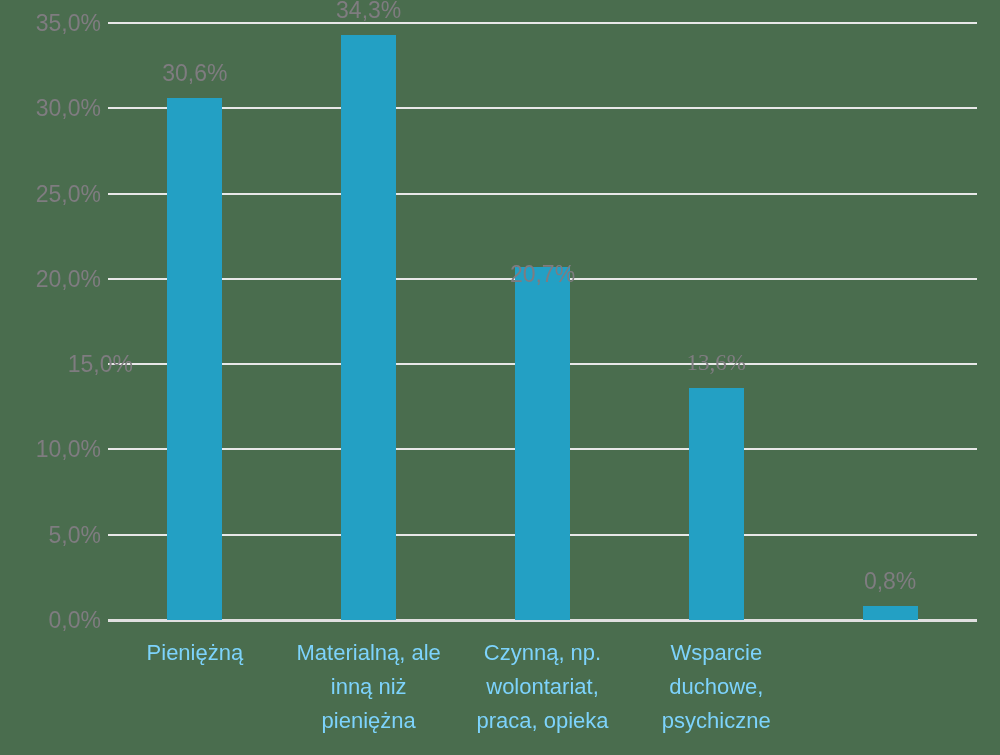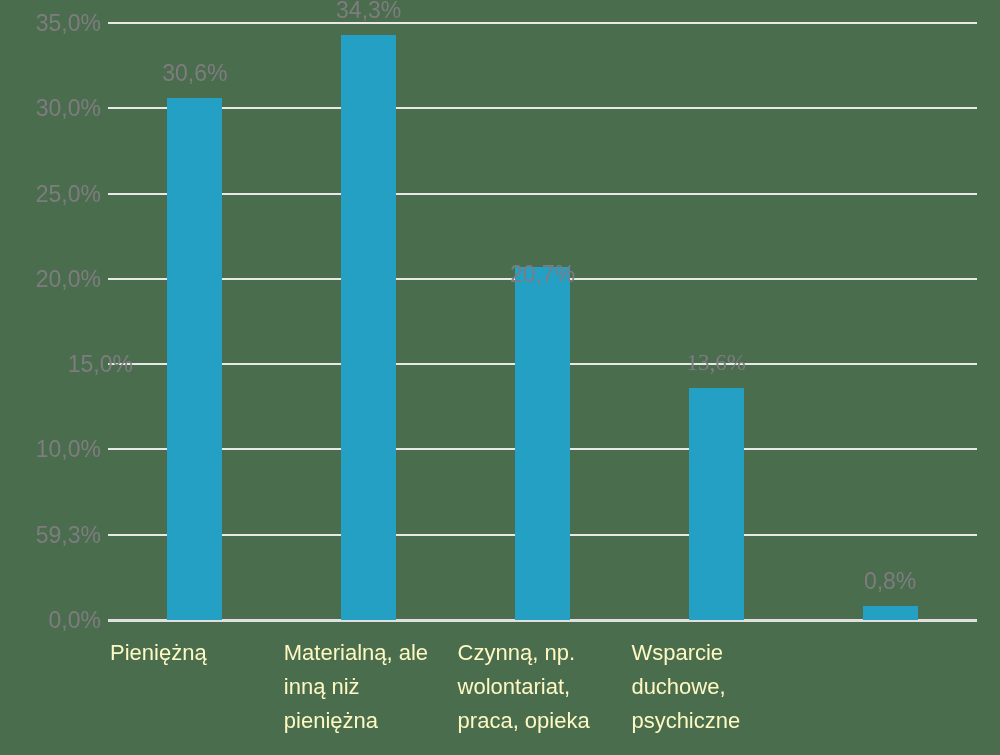--- a/index.html
+++ b/index.html
@@ -83,24 +83,24 @@
   .xlabels {
     position: absolute;
     left: 108px;
     top: 636px;
     width: 869px;
     height: 115px;
   }
   .xlabel {
     position: absolute;
     top: 0;
-    color: #fef9c3;
+    color: #7dd3fc;
     font-size: 22px;
     line-height: 34px;
-    text-align: left;
+    text-align: center;
     transform: translateX(-50%);
     white-space: pre-line;
   }
 </style>
 </head>
 <body>
 
 <div id="chart-root">
 
   <div class="plot-area">
@@ -130,21 +130,21 @@
       </div>
   </div>
 
   <div id="yticks">
       <div class="ytick-wrap" style="top: 23px; left: 0px; width: 86px;">35,0%</div>
       <div class="ytick-wrap" style="top: 108.286px; left: 0px; width: 86px;">30,0%</div>
       <div class="ytick-wrap" style="top: 193.571px; left: 0px; width: 86px;">25,0%</div>
       <div class="ytick-wrap" style="top: 278.857px; left: 0px; width: 86px;">20,0%</div>
       <div class="ytick-wrap" style="top: 364.143px; left: 0px; width: 86px; padding-left: 32px;">15,0%</div>
       <div class="ytick-wrap" style="top: 449.429px; left: 0px; width: 86px;">10,0%</div>
-      <div class="ytick-wrap" style="top: 534.714px; left: 0px; width: 86px;">59,3%</div>
+      <div class="ytick-wrap" style="top: 534.714px; left: 0px; width: 86px;">5,0%</div>
       <div class="ytick-wrap" style="top: 620px; left: 0px; width: 86px;">0,0%</div>
     </div>
 
   <div class="xlabels" id="xlabels">
       <div class="xlabel" style="left: 86.9px; width: 169.8px;">Pieniężną</div>
       <div class="xlabel" style="left: 260.7px; width: 169.8px;">Materialną, ale
 inną niż
 pieniężna</div>
       <div class="xlabel" style="left: 434.5px; width: 169.8px;">Czynną, np.
 wolontariat,

